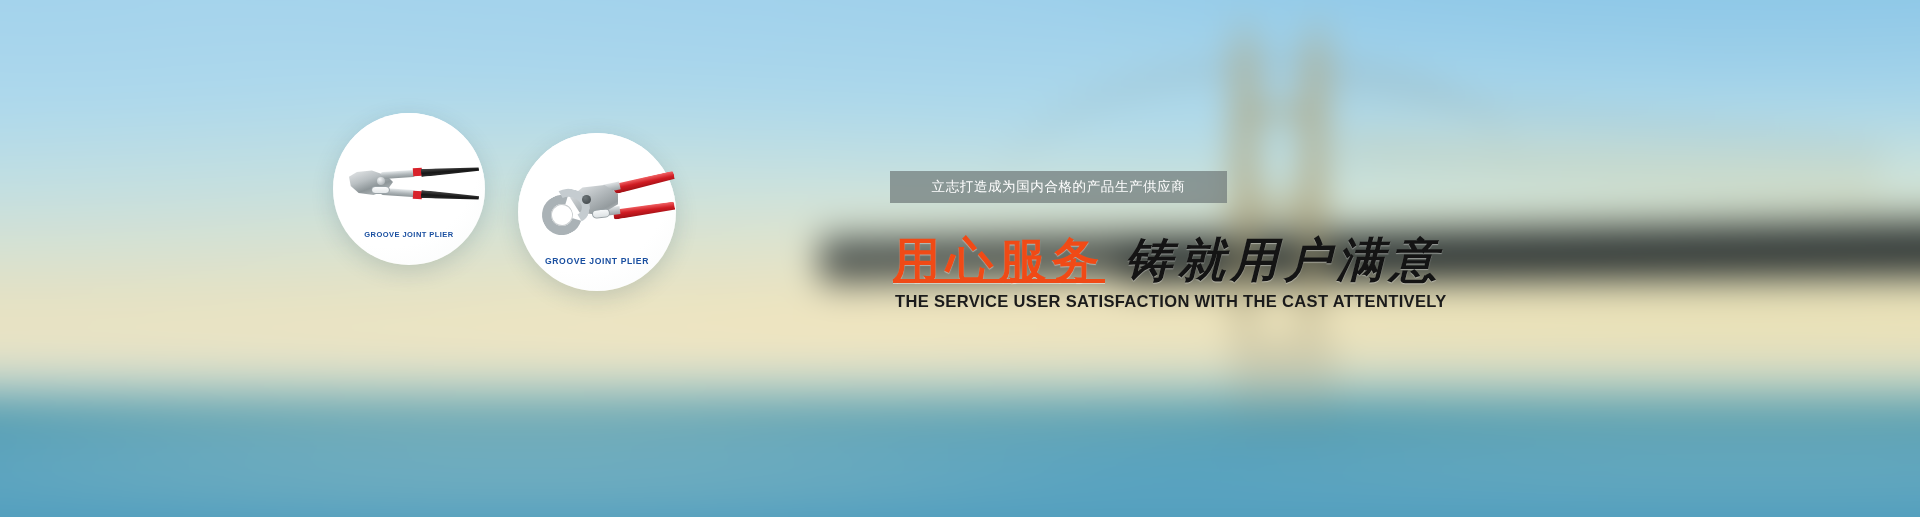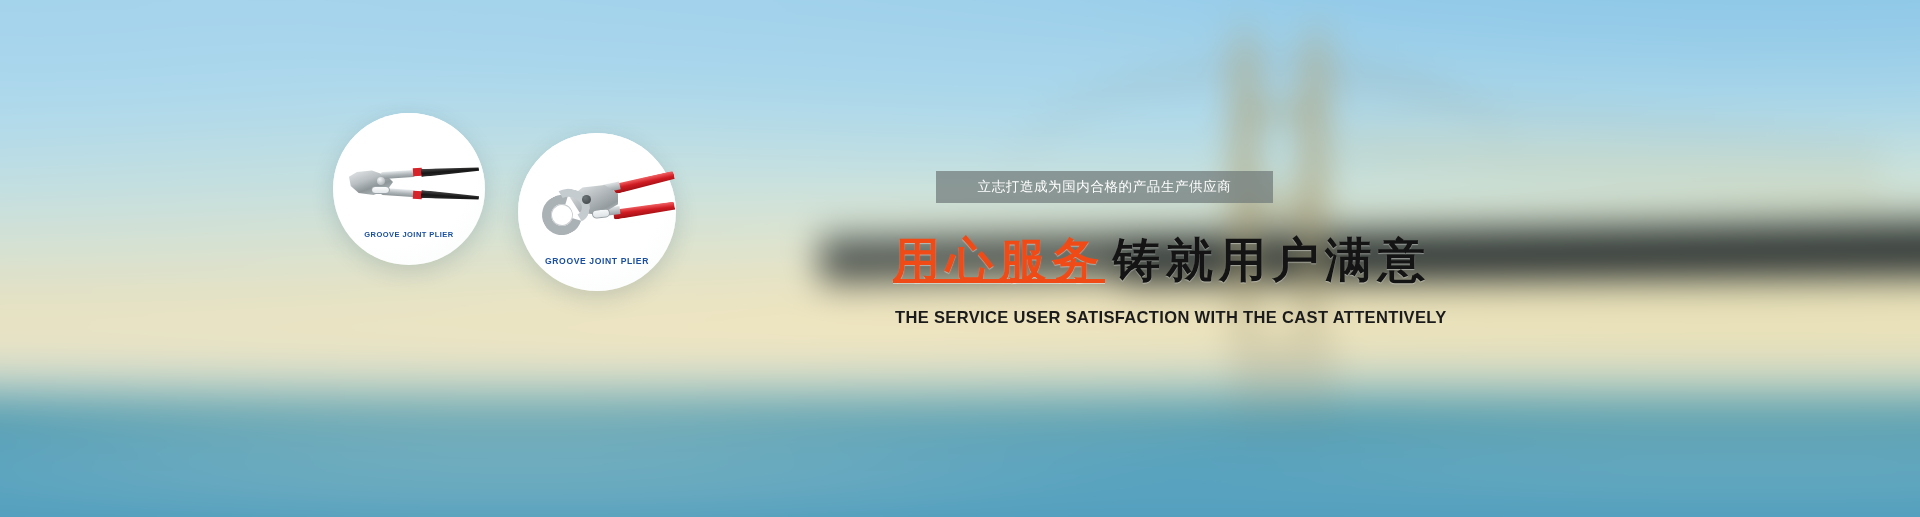--- a/index.html
+++ b/index.html
@@ -192,44 +192,45 @@
     position:absolute; left:86px; top:50px; width:16px; height:8px;
     background:linear-gradient(to bottom,#dfe3e5,#9ba2a5); transform:rotate(-12deg);
   }
   .p2-stemB{
     position:absolute; left:86px; top:74px; width:16px; height:8px;
     background:linear-gradient(to bottom,#dfe3e5,#9ba2a5); transform:rotate(-7deg);
   }
 
   
   .tagline-bar{
-    position:absolute; left:936px; top:171px; width:337px; height:32px;
+    position:absolute; left:890px; top:171px; width:337px; height:32px;
     background:rgba(112,122,122,.72);
     display:flex; align-items:center; justify-content:center;
   }
   .tagline-bar span{
     color:#ffffff; font-size:13.5px; letter-spacing:.6px;
     font-family:"DejaVu Sans","Liberation Sans",sans-serif;
   }
   .headline{
     position:absolute; left:893px; top:236px; white-space:nowrap;
     font-family:"DejaVu Serif","Liberation Serif",serif;
     font-size:47px; font-weight:bold; line-height:1;
   }
   .headline .hl-red{
     color:#f04a16; letter-spacing:6px;
     text-shadow:0 1px 1px rgba(255,255,255,.45);
     text-decoration:underline;
   }
   .headline .hl-black{
-    color:#141414; letter-spacing:6px; margin-left:8px;
+    color:#141414; letter-spacing:6px; margin-left:20px;
     text-shadow:0 1px 1px rgba(255,255,255,.4);
+    font-style:italic;
   }
   .subline{
-    position:absolute; left:895px; top:308px; white-space:nowrap;
+    position:absolute; left:895px; top:292px; white-space:nowrap;
     color:#1b1b1b; font-size:16.5px; font-weight:bold; letter-spacing:.35px;
   }
 </style>
 </head>
 <body>
 
 <div class="banner">
 
   <div class="bg">
     <div class="bg-soft">

